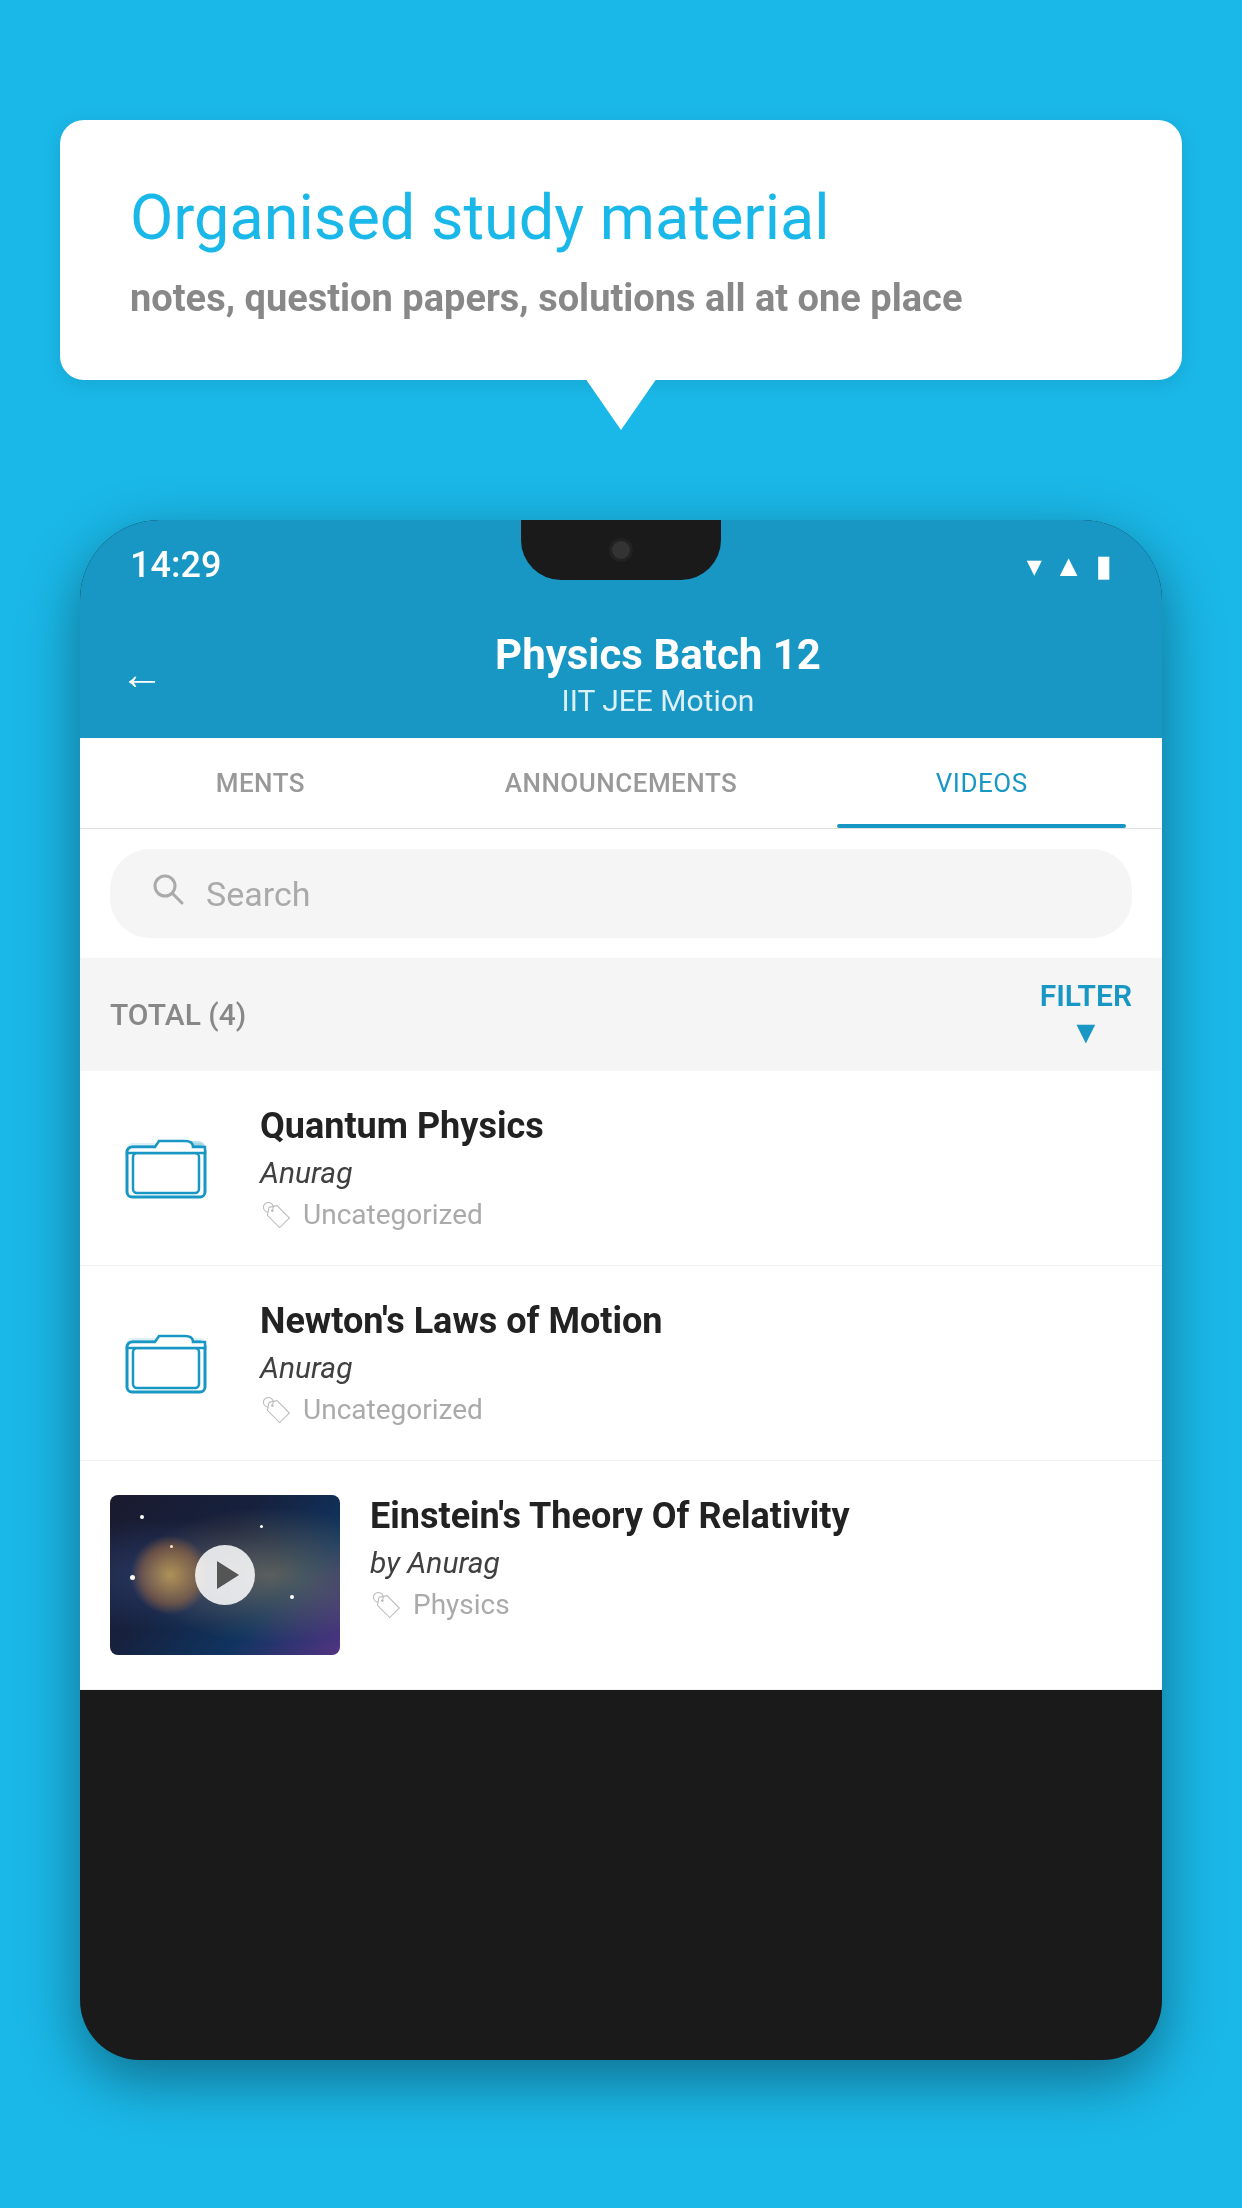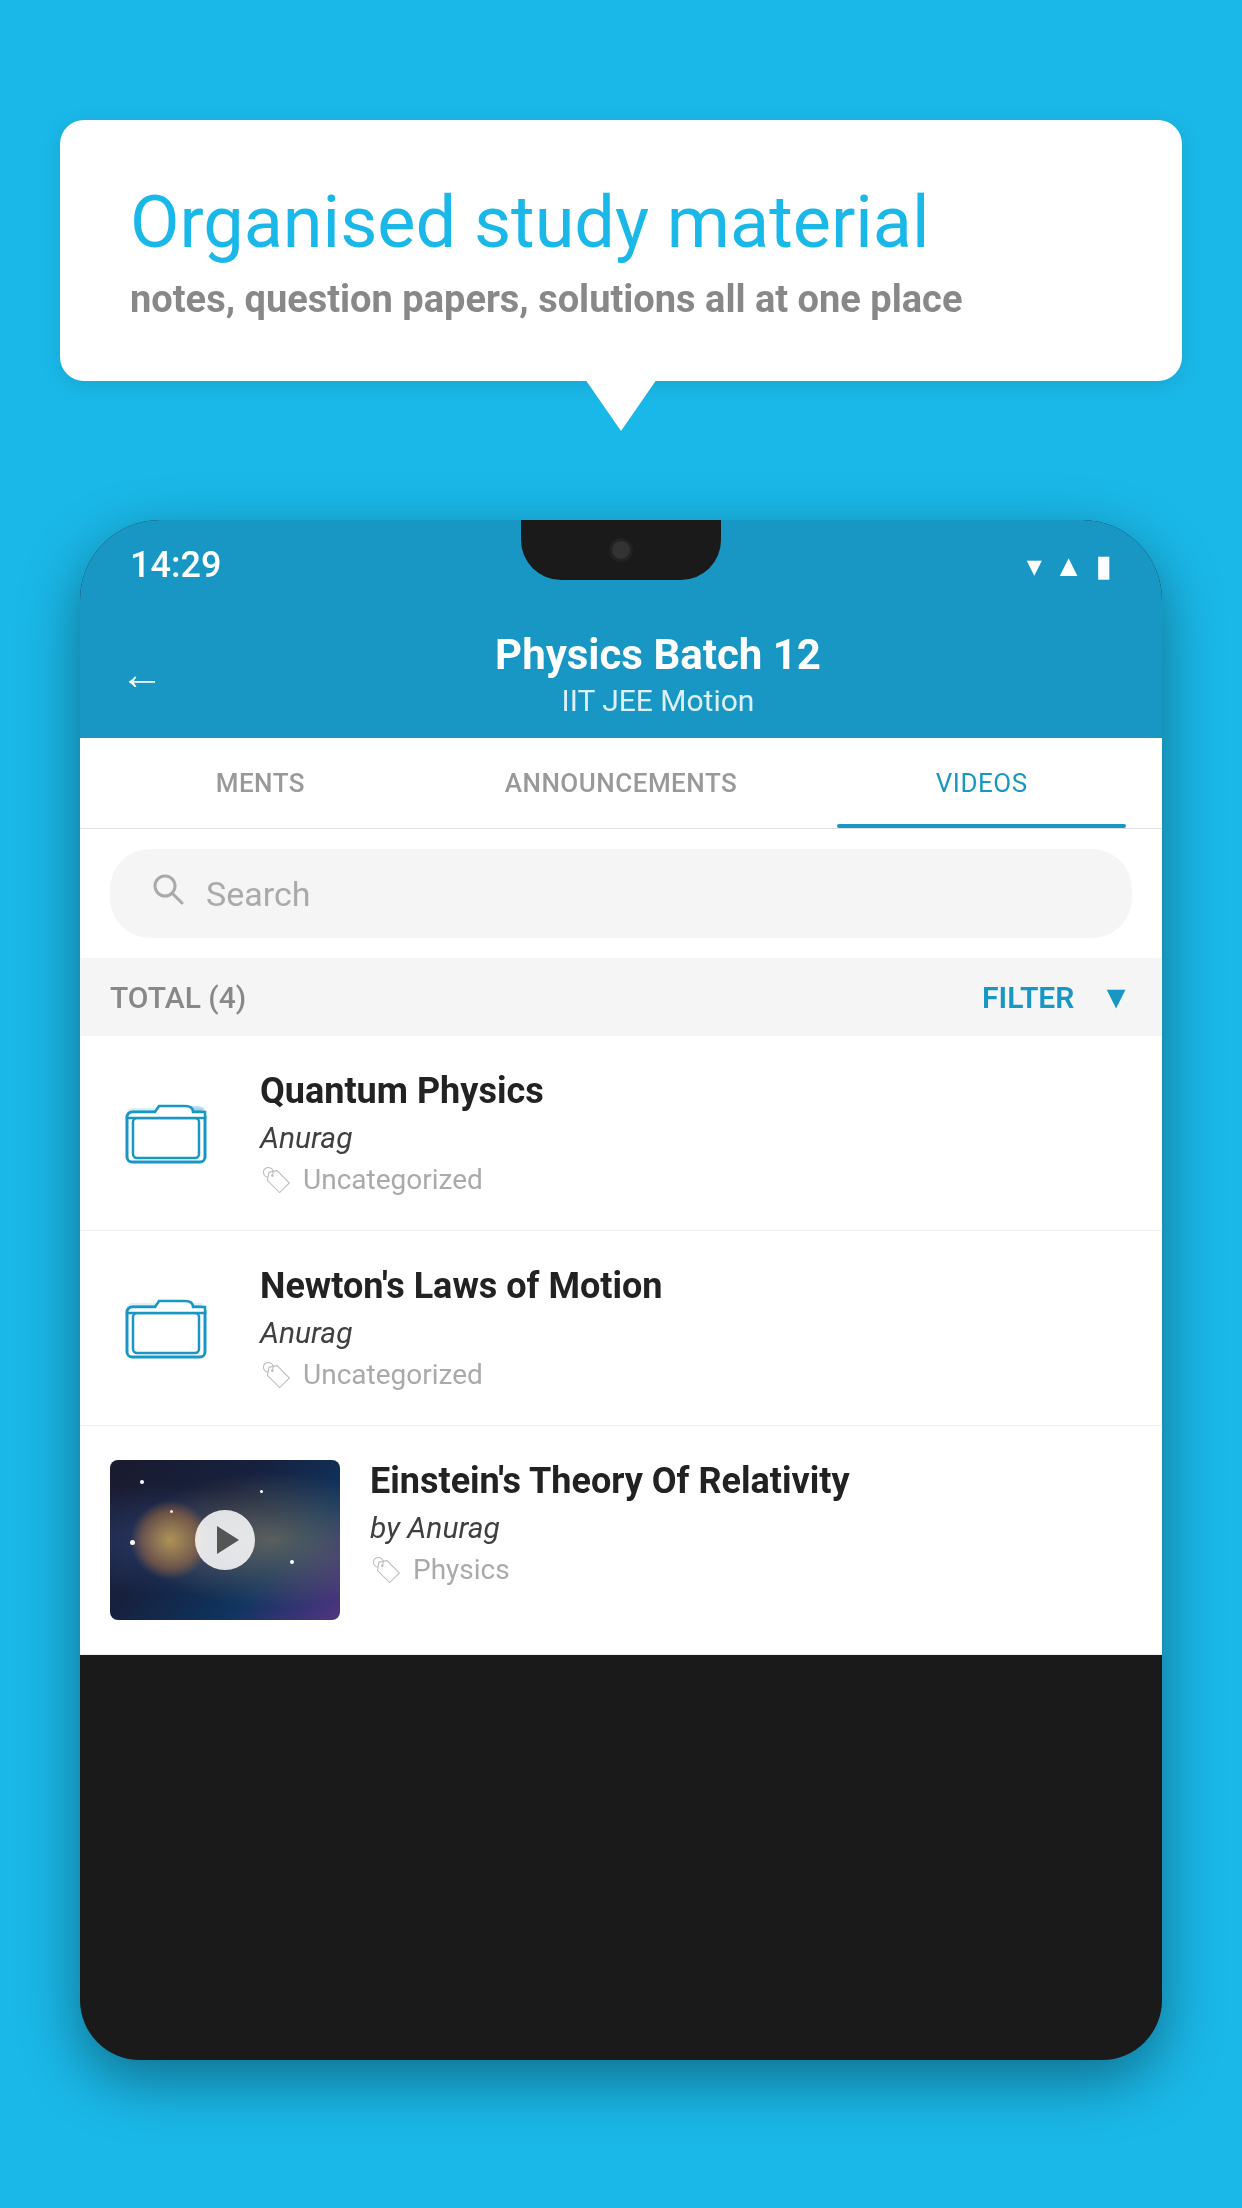--- a/index.html
+++ b/index.html
@@ -37,24 +37,24 @@
       transform: translateX(-50%);
       width: 0;
       height: 0;
       border-left: 36px solid transparent;
       border-right: 36px solid transparent;
       border-top: 52px solid white;
     }
 
     .bubble-title {
       color: #1ab8e8;
-      font-size: 72px;
+      font-size: 63px;
       font-weight: 400;
       line-height: 1.2;
-      margin-bottom: 11px;
+      margin-bottom: 20px;
     }
 
     .bubble-subtitle {
       color: #888;
       font-size: 38px;
       font-weight: 700;
     }
 
     
     .phone-container {
@@ -254,25 +254,26 @@
 
     .total-count {
       color: #888;
       font-size: 30px;
       font-weight: 500;
     }
 
     .filter-btn {
       display: flex;
       align-items: center;
-      gap: 26px;
+      gap: 0;
       color: #1897c5;
       font-size: 30px;
       font-weight: 600;
       cursor: pointer;
+      flex-direction: column;
     }
 
     .filter-icon {
       color: #1897c5;
       font-size: 32px;
     }
 
     
     .content-list {
       background: white;

